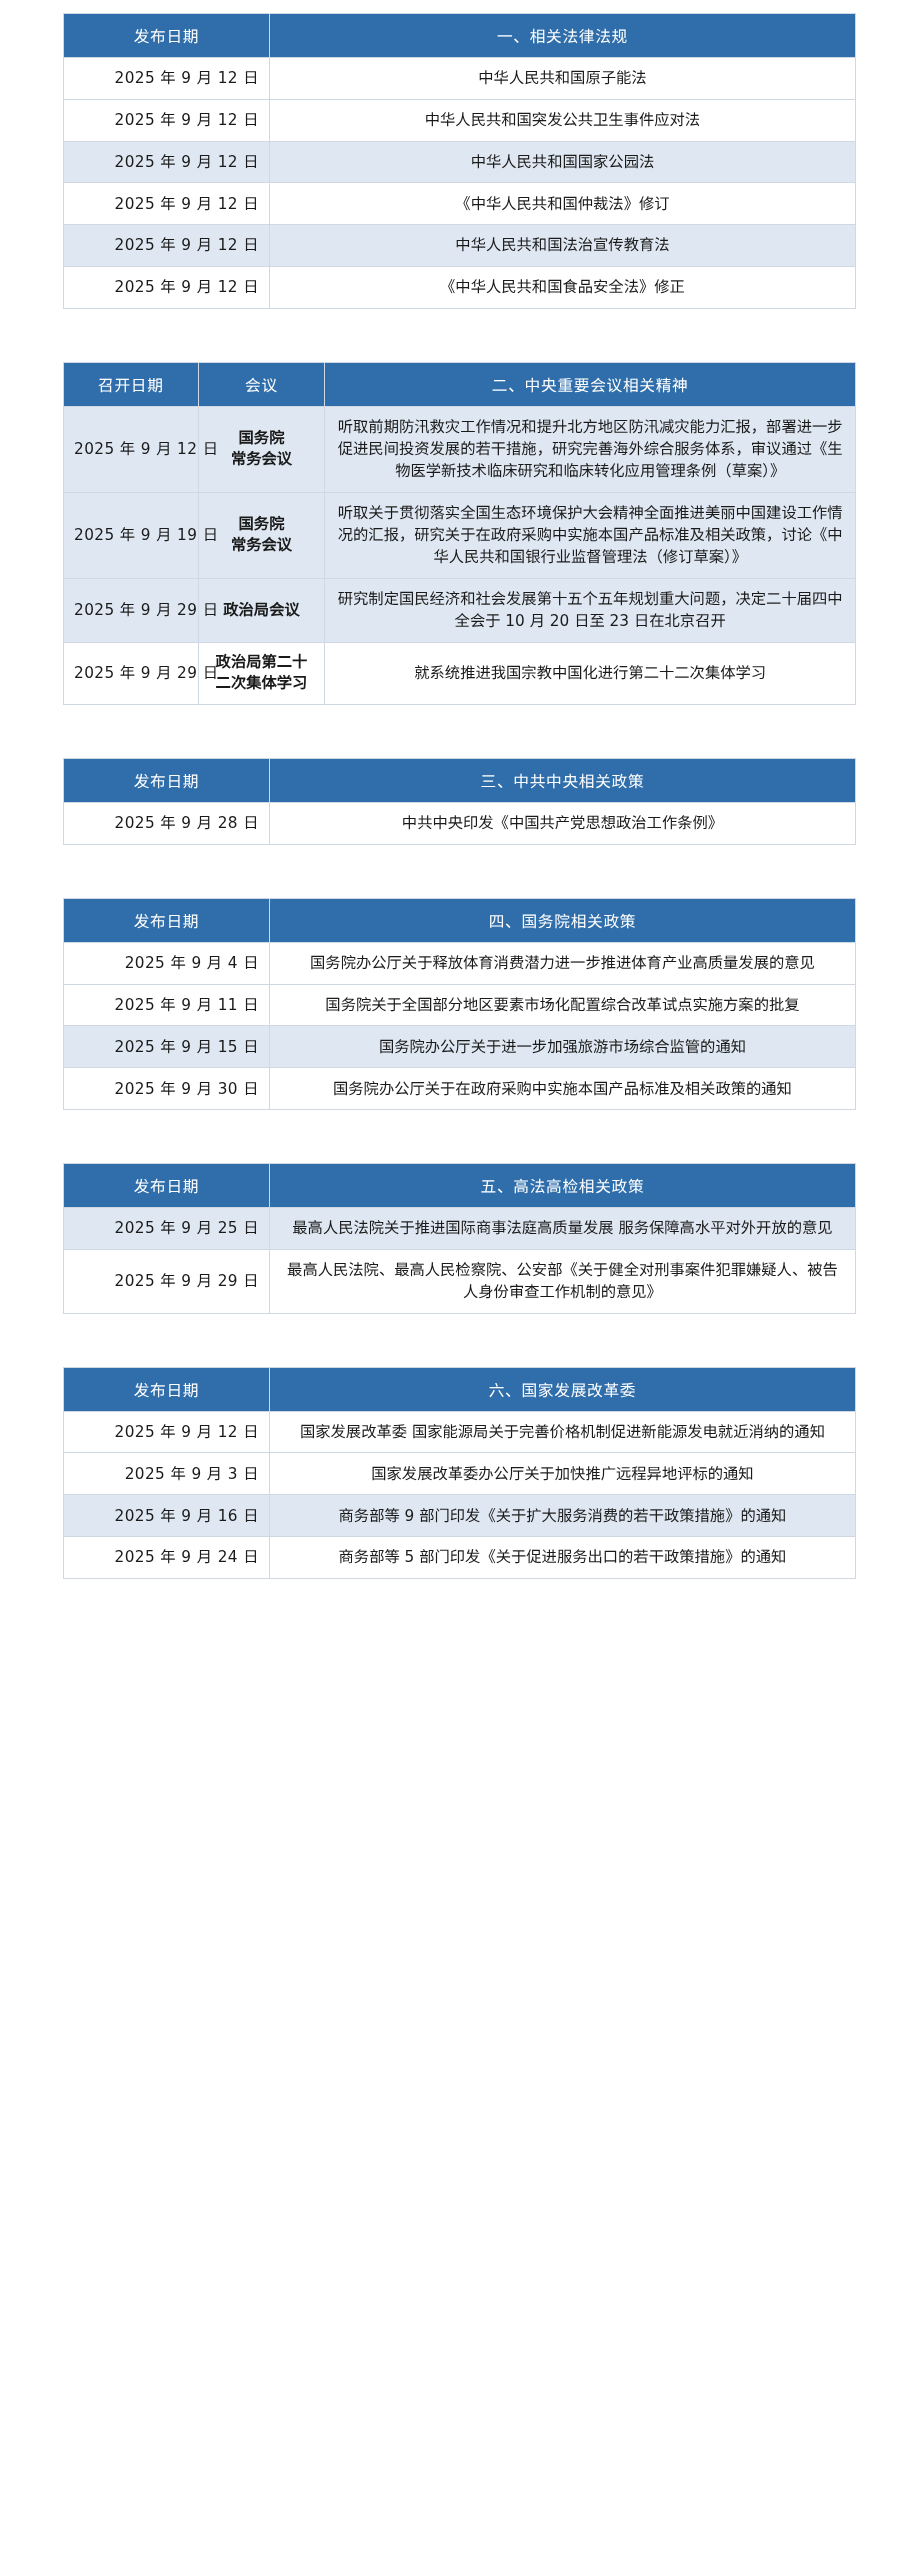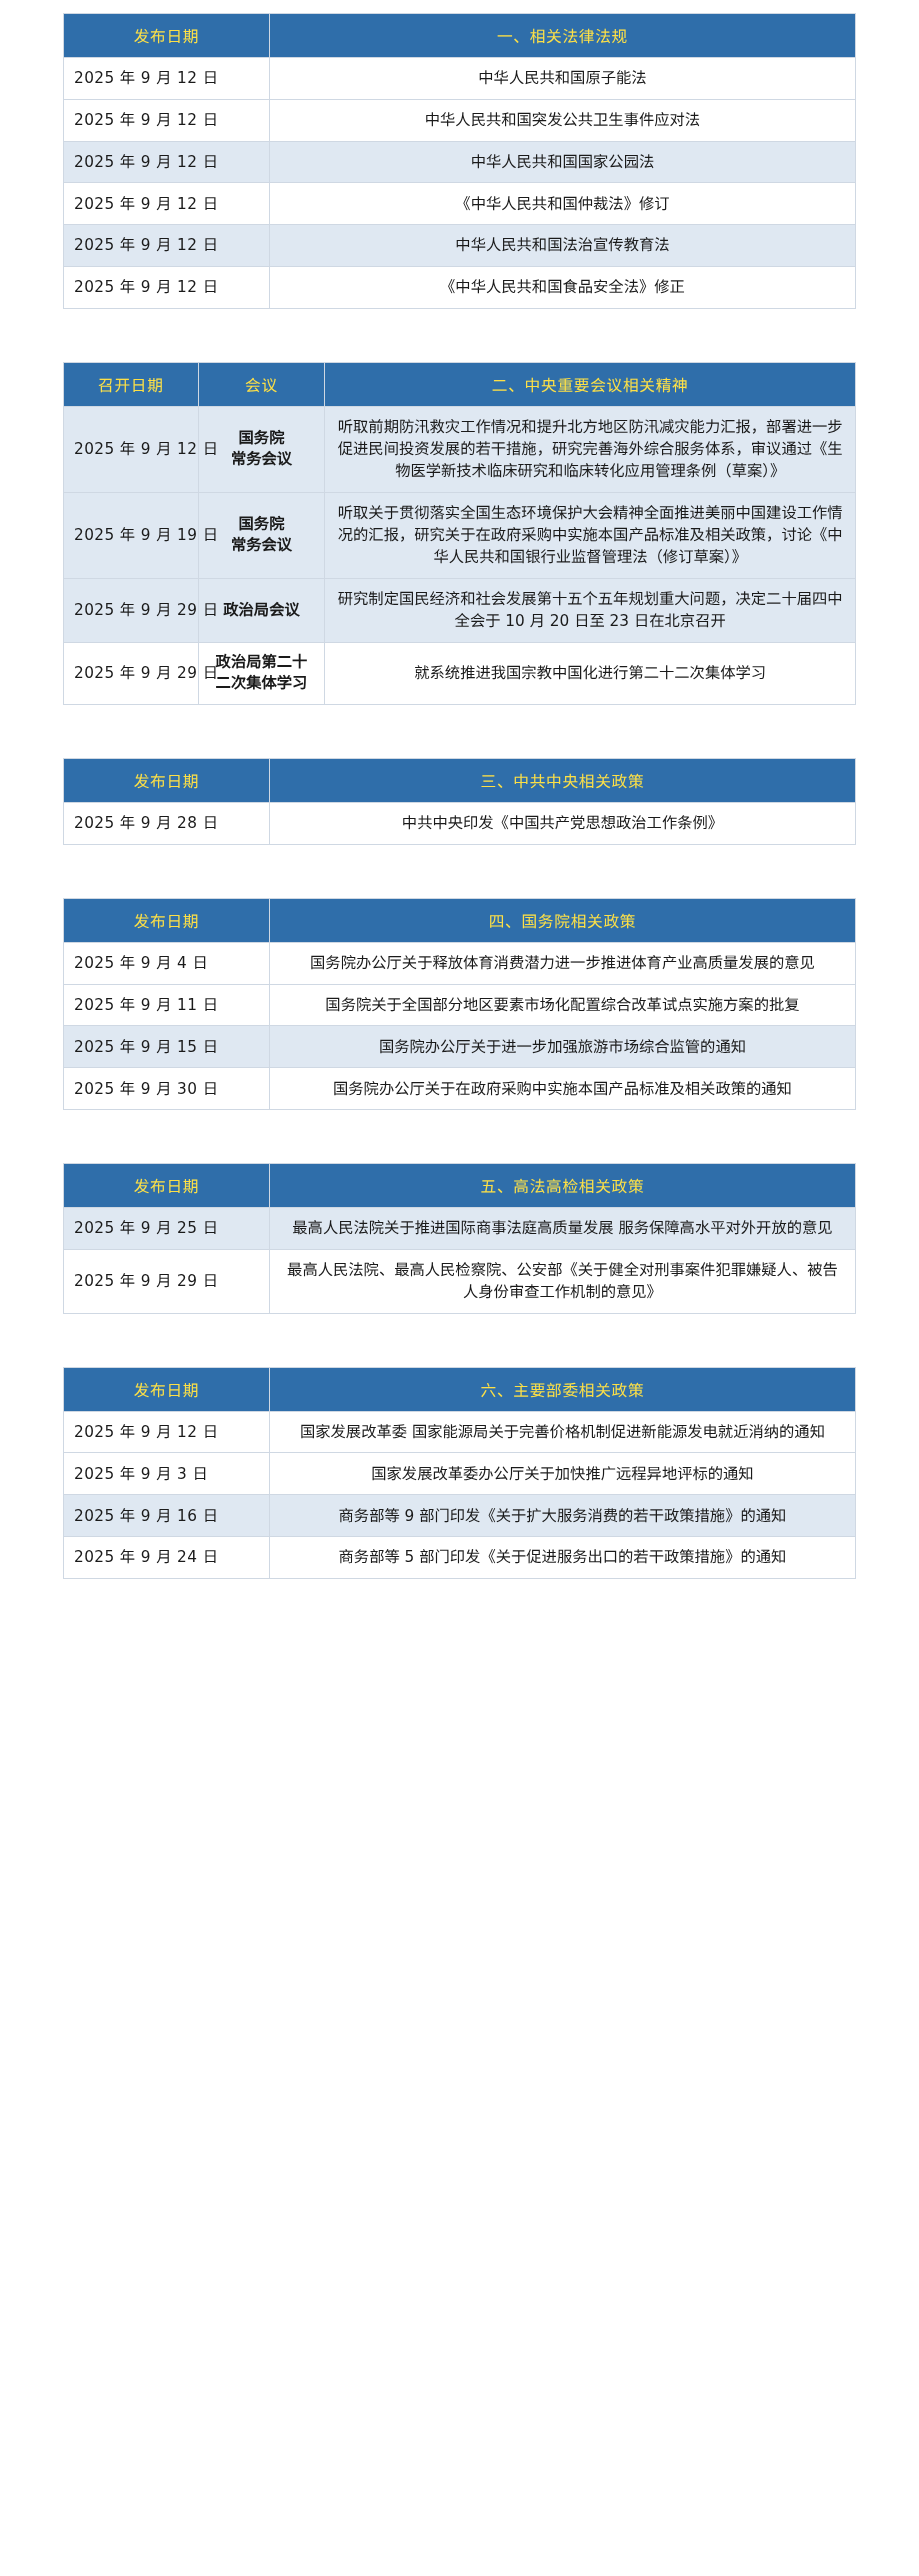--- a/index.html
+++ b/index.html
@@ -26,41 +26,41 @@
     border-collapse: collapse;
     table-layout: fixed;
     background: #ffffff;
   }
   table.tbl td, table.tbl th {
     border: 0.7px solid #cfd8e3;
     vertical-align: middle;
   }
   thead th {
     background: #2f6eaa;
-    color: #fde047;
+    color: #ffffff;
     font-weight: normal;
     font-size: 15.7px;
     padding: 10px 4.3px;
     text-align: center;
     border-color: #2f6eaa;
     letter-spacing: 0.7px;
   }
   tbody td {
     font-size: 15.3px;
     line-height: 1.45;
     padding: 9.3px 10px;
   }
   tbody tr.alt td {
     background: #dfe8f2;
   }
   tbody tr.plain td {
     background: #ffffff;
   }
   td.date {
-    text-align: left;
+    text-align: right;
     white-space: nowrap;
     letter-spacing: 0.4px;
   }
   td.meeting {
     text-align: center;
     line-height: 1.4;
     font-weight: bold;
   }
   td.content {
     text-align: center;
@@ -242,21 +242,21 @@
 
   <div class="block">
     <table class="tbl t-simple">
       <colgroup>
           <col class="c1">
           <col class="c2">
         </colgroup>
       <thead>
         <tr>
           <th>发布日期</th>
-          <th>六、主要部委相关政策</th>
+          <th>六、国家发展改革委</th>
         </tr>
       </thead>
       <tbody>
         <tr class="plain">
           <td class="date">2025 年 9 月 12 日</td>
           <td class="content">国家发展改革委 国家能源局关于完善价格机制促进新能源发电就近消纳的通知</td>
         </tr>
         <tr class="plain">
           <td class="date">2025 年 9 月 3 日</td>
           <td class="content">国家发展改革委办公厅关于加快推广远程异地评标的通知</td>

